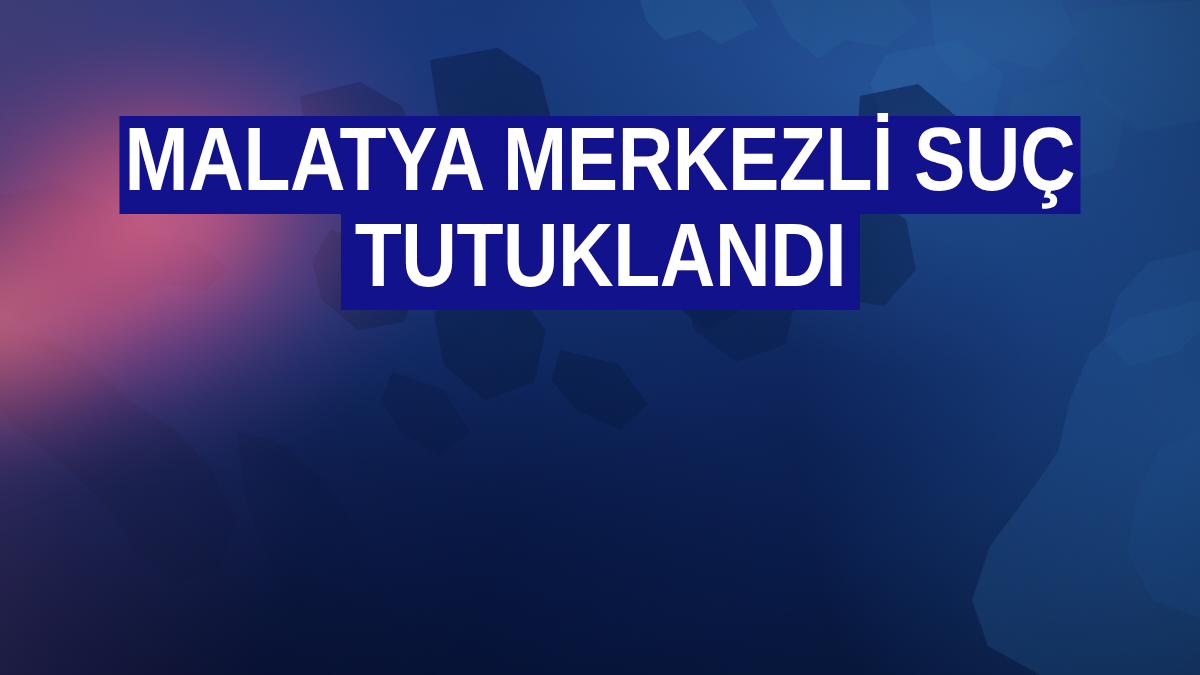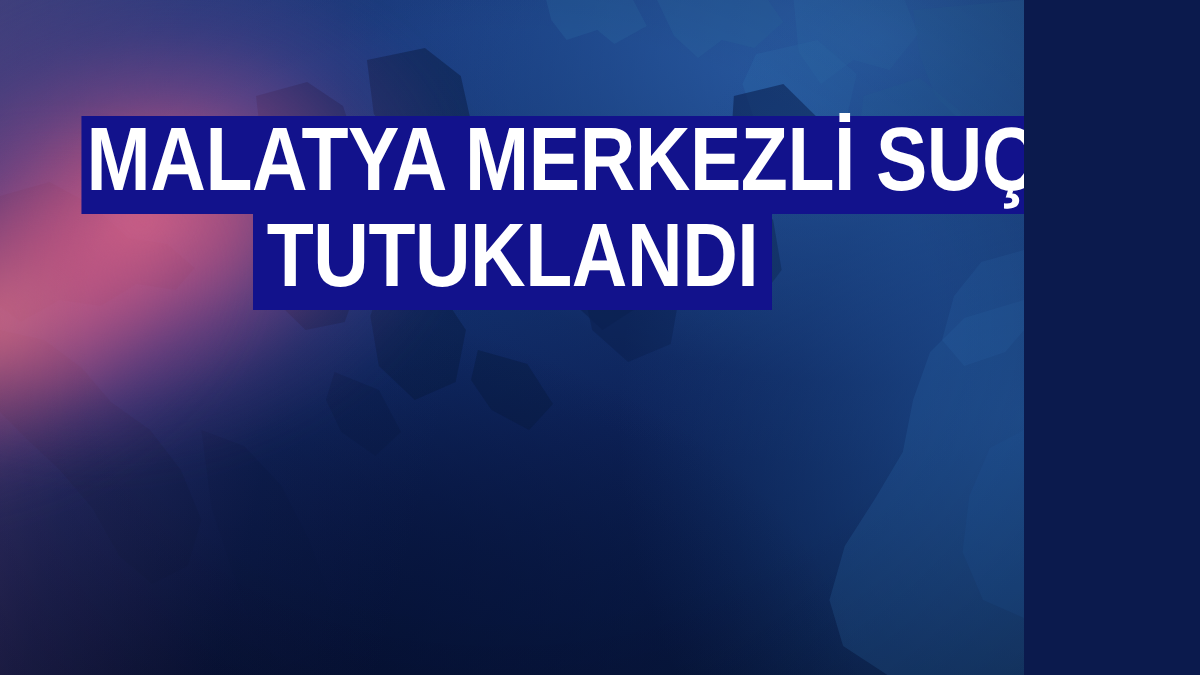--- a/index.html
+++ b/index.html
@@ -4,21 +4,21 @@
 <style>
   * { margin:0; padding:0; box-sizing:border-box; }
   html,body{
     width:1200px; height:675px; overflow:hidden;
     font-family:"Liberation Sans", sans-serif;
     background:#0b1a4d;
   }
 
   #card{
     position:relative;
-    width:1024px; height:675px;
+    width:1200px; height:675px;
     overflow:hidden;
     background:#a21caf;
   }
 
   
   .bg-base{
     position:absolute; inset:0;
     background:
       linear-gradient(160deg,
         #1b3f86 0%,

